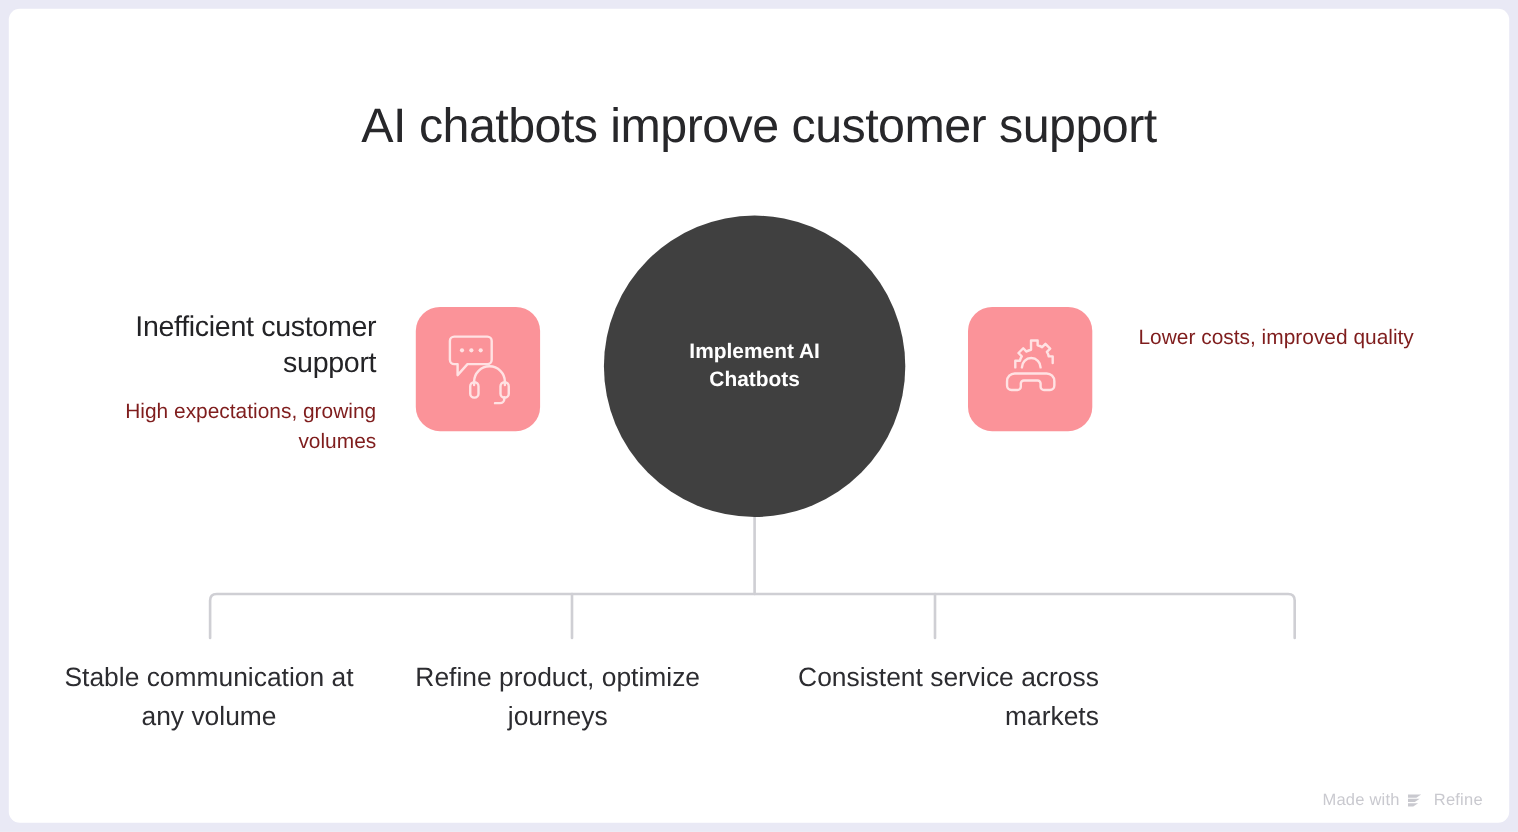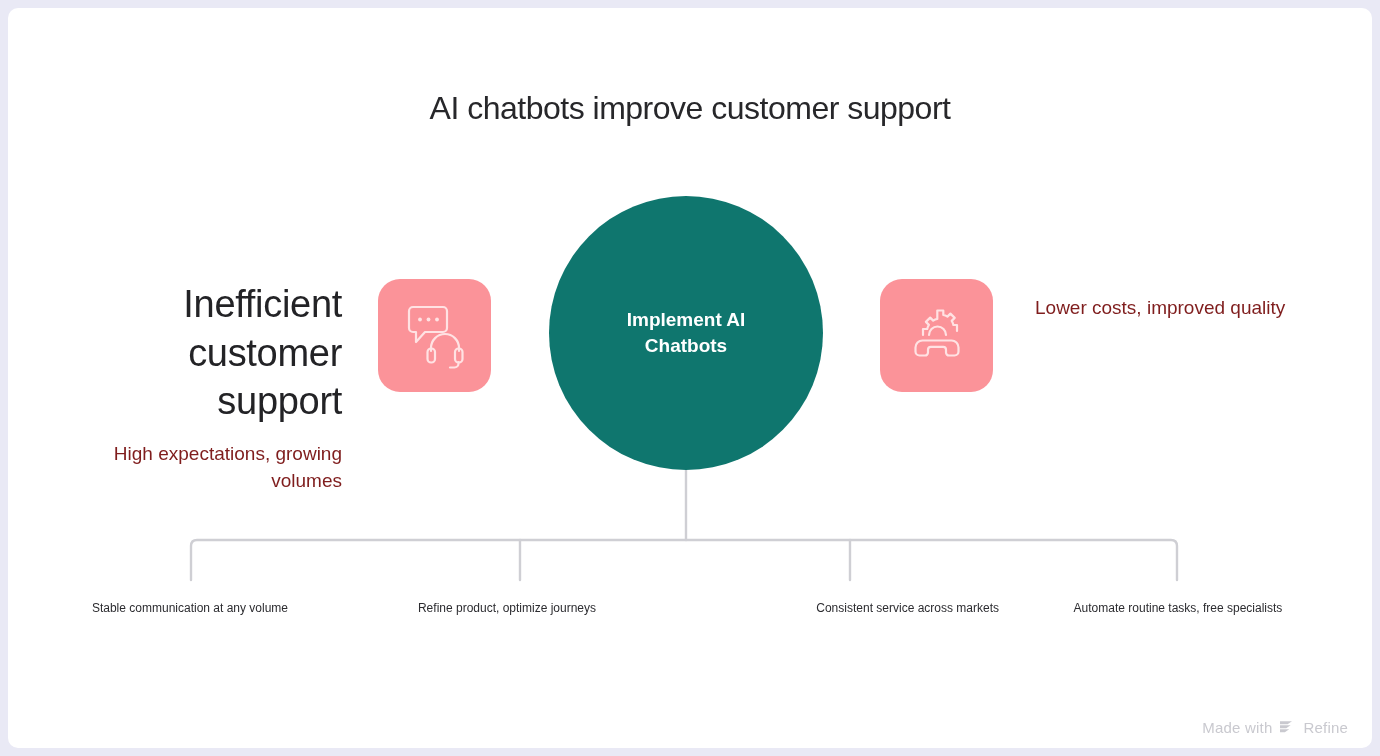--- a/index.html
+++ b/index.html
@@ -34,36 +34,36 @@
     overflow: hidden;
   }
 
   
   #title {
     position: absolute;
     left: 0;
     top: 82px;
     width: 1364px;
     text-align: center;
-    font-size: 32px;
+    font-size: 44px;
     font-weight: 400;
     letter-spacing: -0.5px;
     color: #27272a;
     white-space: nowrap;
   }
 
   
   #central-node {
     position: absolute;
     left: 541px;
     top: 188px;
     width: 274px;
     height: 274px;
     border-radius: 50%;
-    background: #0f766e;
+    background: #404040;
     display: flex;
     align-items: center;
     justify-content: center;
   }
   #central-node-label {
     color: #ffffff;
     font-size: 19px;
     font-weight: 600;
     line-height: 1.35;
     text-align: center;
@@ -79,21 +79,21 @@
     left: 74px;
     top: 272px;
     text-align: right;
   }
   #right-block {
     left: 1027px;
     top: 272px;
     text-align: left;
   }
   .side-heading {
-    font-size: 38px;
+    font-size: 26px;
     font-weight: 400;
     line-height: 1.28;
     color: #232326;
     letter-spacing: -0.3px;
   }
   .side-sub {
     margin-top: 14px;
     font-size: 19px;
     font-weight: 400;
     line-height: 1.45;
@@ -123,36 +123,36 @@
     height: 740px;
     pointer-events: none;
   }
 
   
   .leaf-label {
     position: absolute;
     top: 592px;
     width: 300px;
     text-align: center;
-    font-size: 12px;
+    font-size: 24px;
     line-height: 1.45;
     color: #2c2c30;
   }
   #leaf-0 { left: 32px; }
   #leaf-1 { left: 349px; }
   #leaf-2 { left: 691px; text-align: right; }
   #leaf-3 { left: 1020px; }
 
   
   #watermark {
     position: absolute;
     right: 24px;
     bottom: 12px;
     display: flex;
-    align-items: flex-start;
+    align-items: center;
     gap: 7px;
     font-size: 15px;
     color: #c9c9cf;
     letter-spacing: 0.2px;
   }
   #watermark-logo-icon { display: block; }
 </style>
 </head>
 <body>
 
@@ -207,21 +207,20 @@
           <path d="M22 37 v-6 h4.2 a11 11 0 0 1 1.7 -4.1 l-3 -3 l4.3 -4.3 l3 3 a11 11 0 0 1 4.1 -1.7 V12.5 h6 v4.4 a11 11 0 0 1 4.1 1.7 l3 -3 l4.3 4.3 l-3 3 a11 11 0 0 1 1.7 4.1 H56 v6"></path>
           <path d="M27.5 37 a8.5 8.5 0 0 1 17 0" transform="translate(0.5,0)"></path>
           <path d="M14.5 49.5 a7 7 0 0 1 7 -7 h29 a7 7 0 0 1 7 7 v4 a4 4 0 0 1 -4 4 h-5.5 a3 3 0 0 1 -3 -3 v-2.8 a2.8 2.8 0 0 0 -2.8 -2.8 h-12.4 a2.8 2.8 0 0 0 -2.8 2.8 v2.8 a3 3 0 0 1 -3 3 h-5.5 a4 4 0 0 1 -4 -4 z"></path>
         </svg>
       </span>
     </div>
 
     <div id="leaf-0" class="leaf-label">Stable communication at any volume</div>
     <div id="leaf-1" class="leaf-label">Refine product, optimize journeys</div>
     <div id="leaf-2" class="leaf-label">Consistent service across markets</div>
-    <div id="leaf-3" class="leaf-label">Automate routine tasks, free specialists</div>
 
     <div id="watermark">
       <span>Made with</span>
       <span>
         <svg id="watermark-logo-icon" width="17" height="15" viewBox="0 0 17 15" aria-hidden="true">
           <g fill="#c9c9cf">
             <path d="M1 2.2 L13 2.2 L8.6 5.2 L1 5.2 Z"></path>
             <path d="M1 6.2 L11.6 6.2 L7.2 9.2 L1 9.2 Z"></path>
             <path d="M1 10.2 L10.2 10.2 L5.8 13.2 L1 13.2 Z"></path>
           </g>

